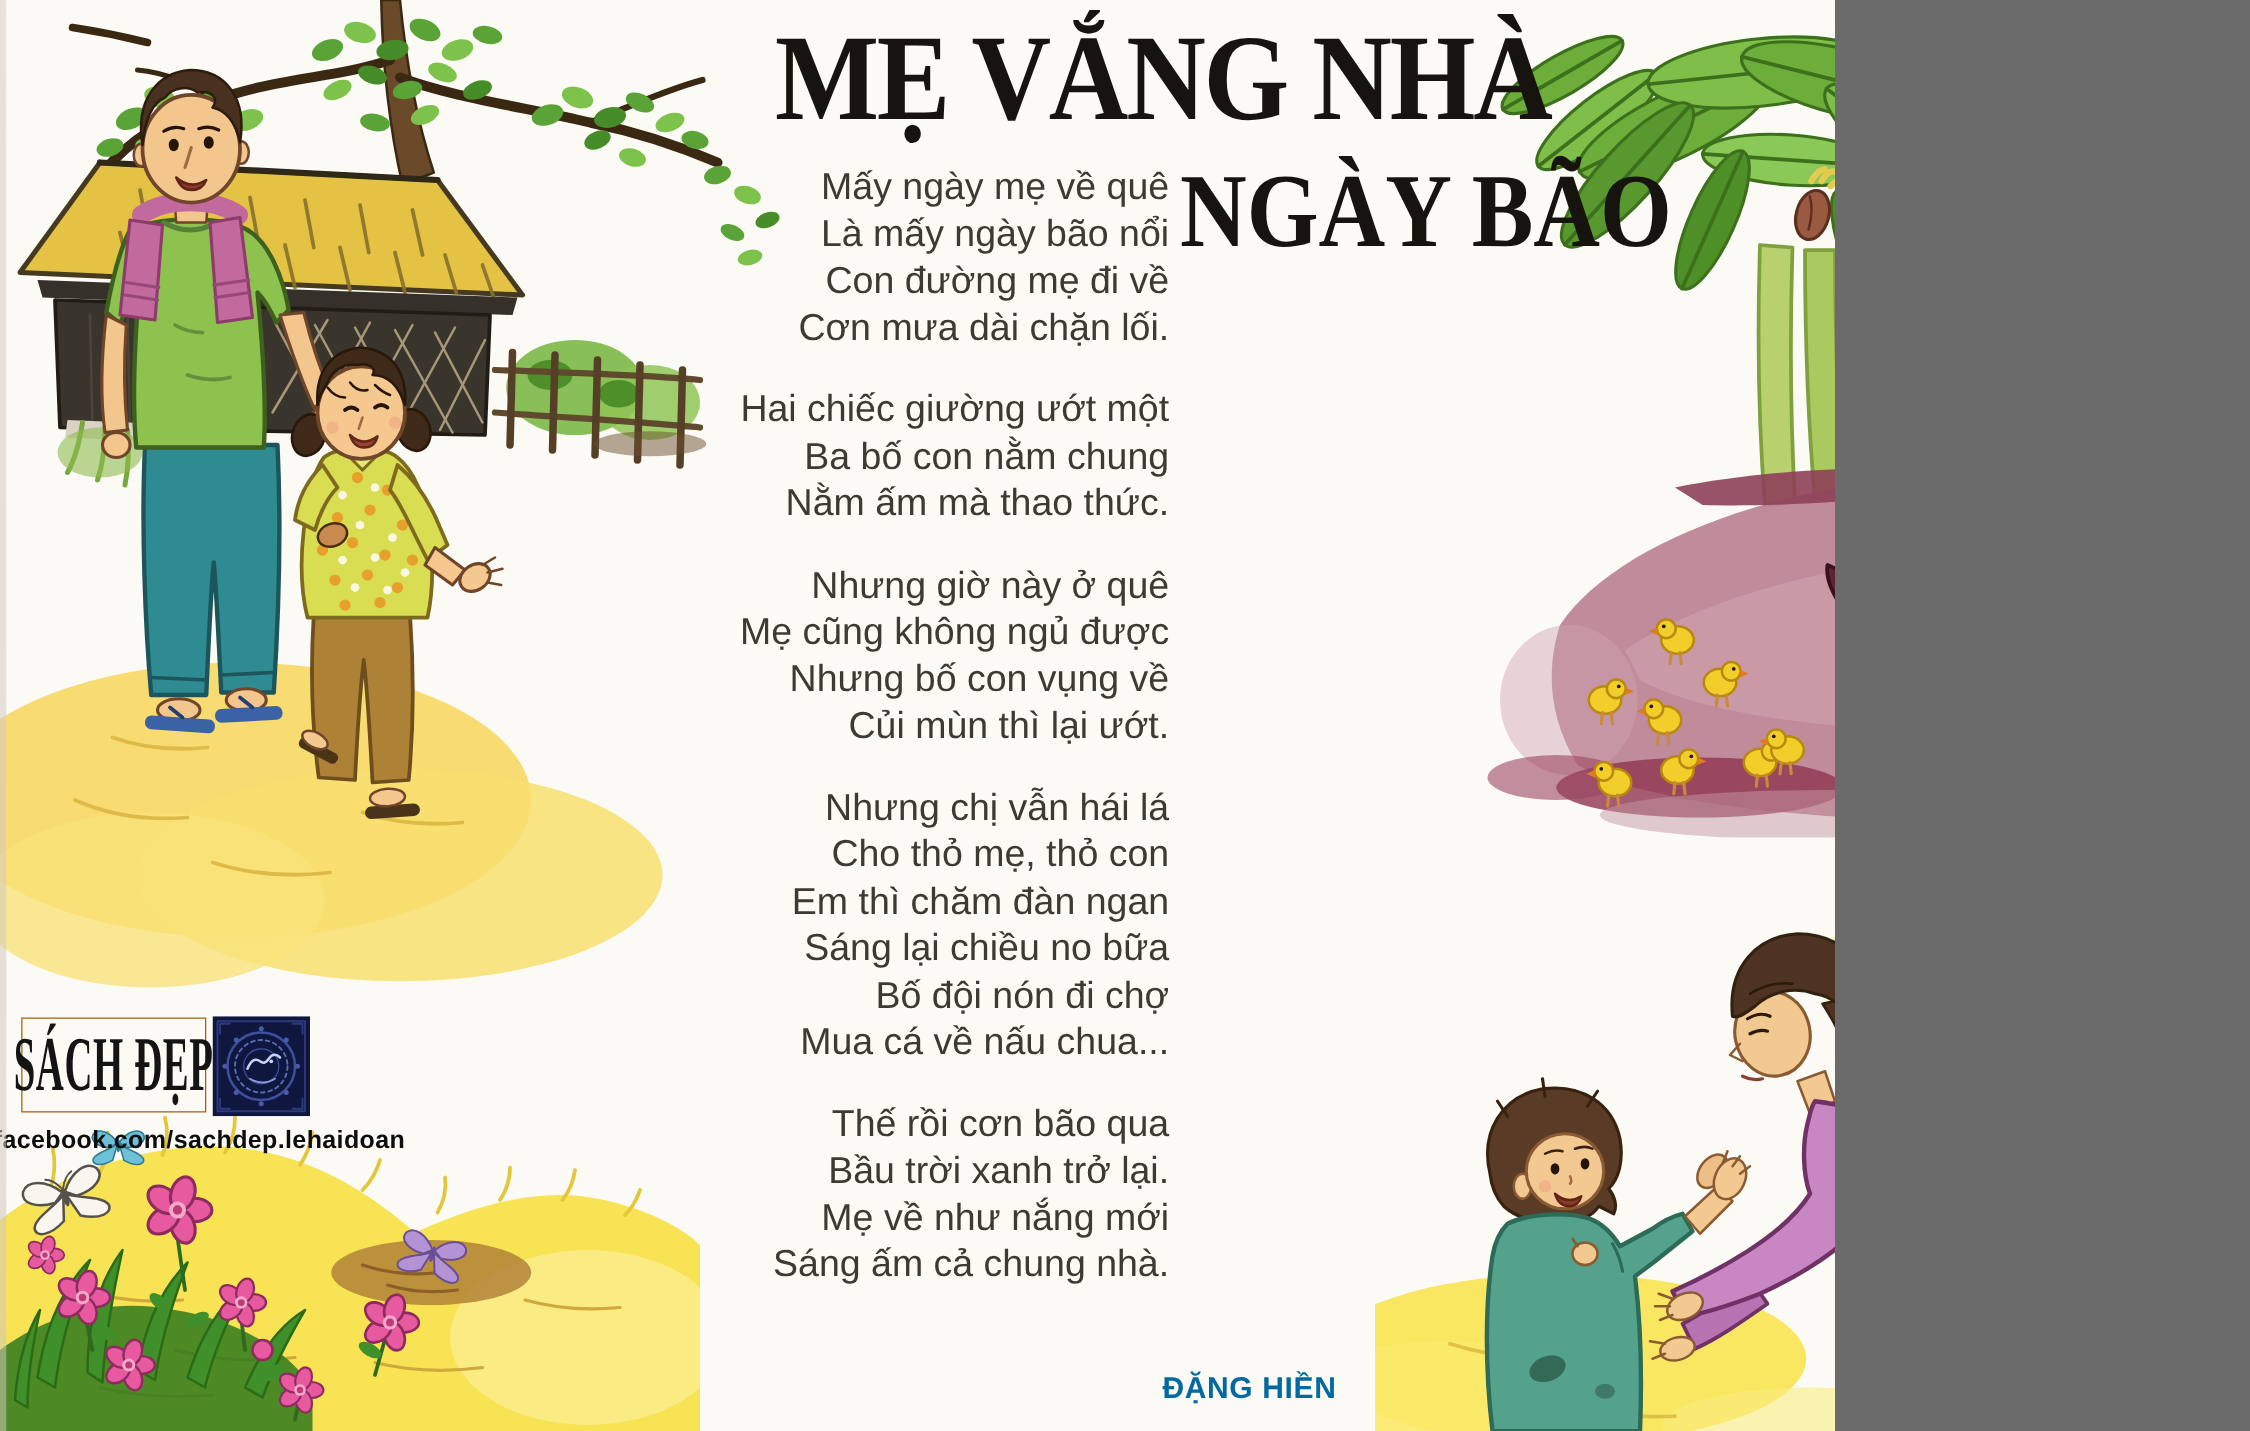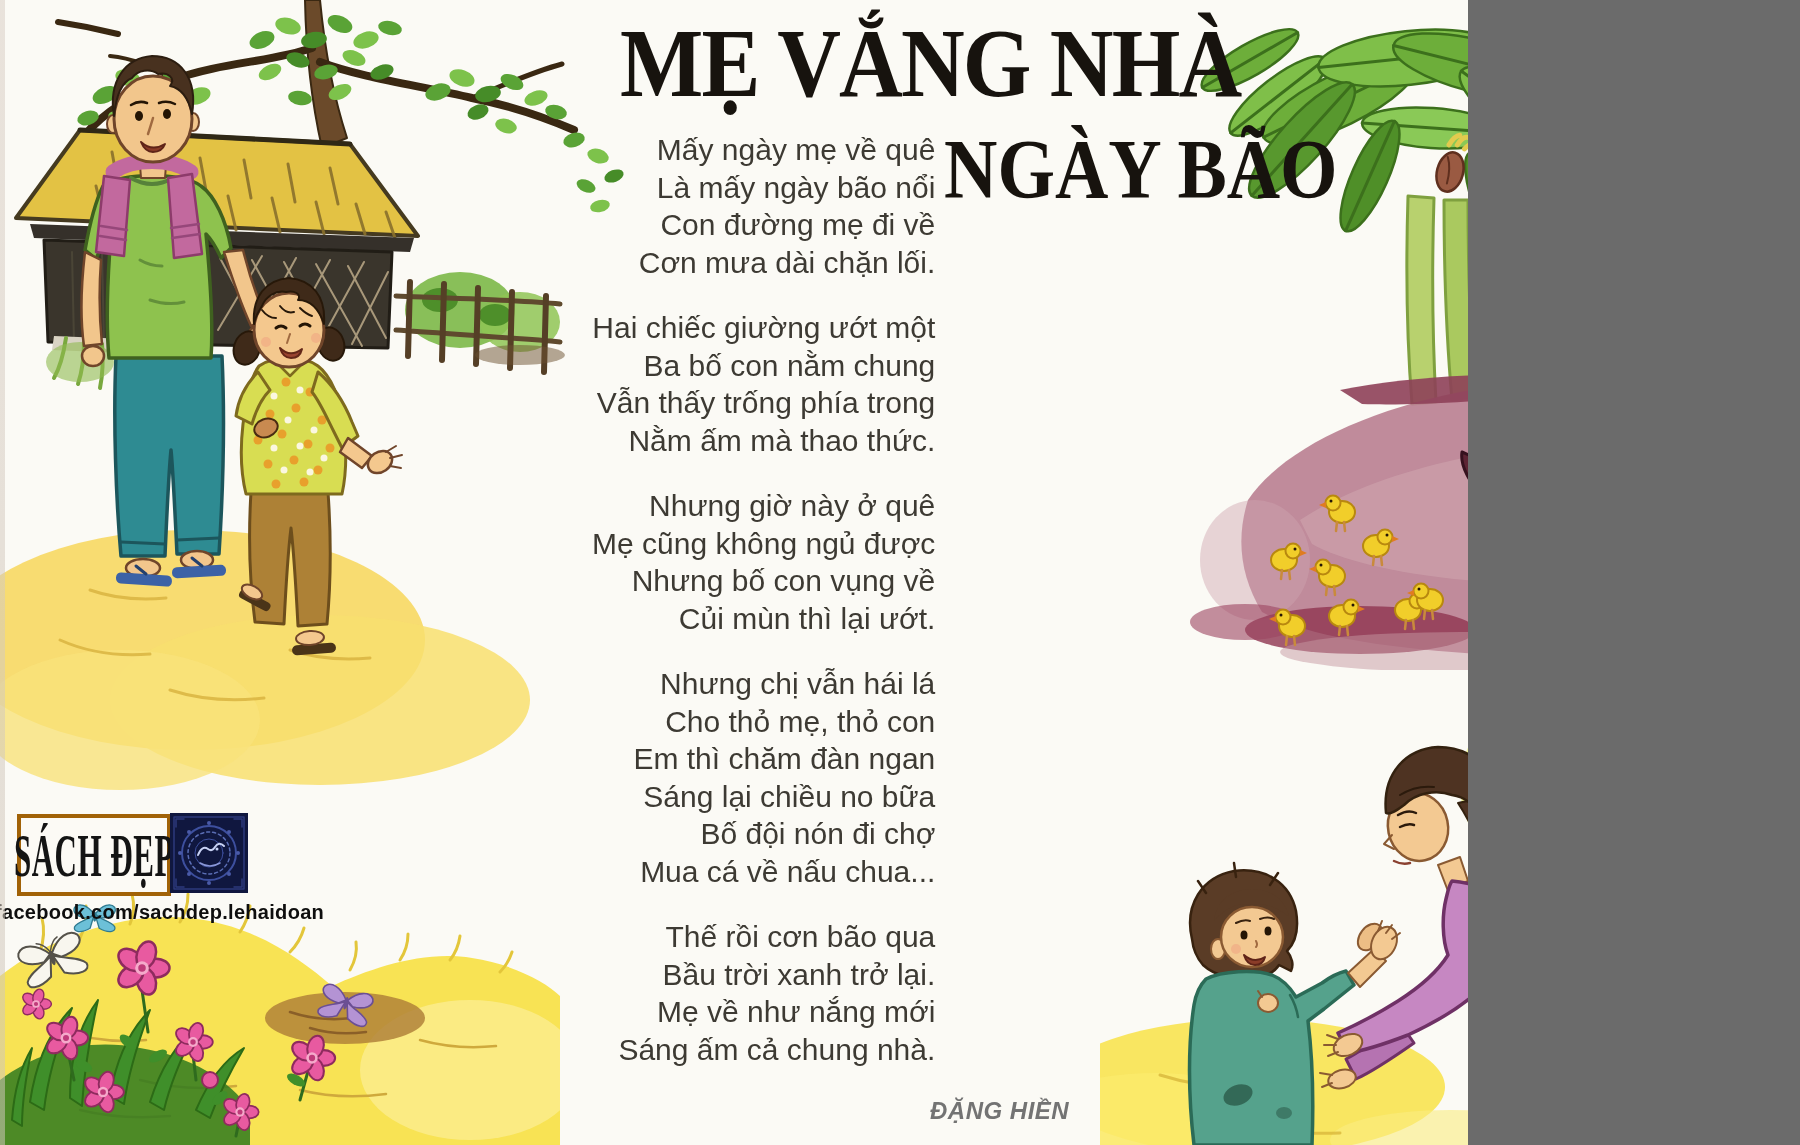--- a/index.html
+++ b/index.html
@@ -10,22 +10,22 @@
   .title-line{position:absolute;font-family:"Liberation Serif",serif;font-weight:700;line-height:1;
         color:#17130e;white-space:nowrap;transform-origin:left top;z-index:3;}
   #title1{left:620px;top:14px;font-size:98px;letter-spacing:-2px;transform:scaleX(.9);}
   #title2{left:944px;top:128px;font-size:84px;letter-spacing:0;transform:scaleX(.88);}
   .poem{position:absolute;left:592px;top:131px;z-index:3;font-size:30px;line-height:37.5px;
         color:#3d3a33;}
   .stanza{margin:0 0 28px 0;text-align:right;}
   .stanza.indent{}
   .poem-line{white-space:nowrap;}
   .author{position:absolute;left:930px;top:1097px;font-size:24px;font-weight:700;
-        letter-spacing:.5px;color:#737373;z-index:3;font-style:italic;}
-  .logo-box{position:absolute;left:17px;top:814px;width:146px;height:74px;border:4px solid #a16207;
+        letter-spacing:.5px;color:#0369a1;z-index:3;}
+  .logo-box{position:absolute;left:17px;top:814px;width:146px;height:74px;border:1px solid #a16207;
         background:rgba(252,250,244,.95);display:flex;align-items:center;justify-content:center;z-index:5;}
   .logo-text{font-family:"Liberation Serif",serif;font-weight:700;font-size:62px;line-height:1;
         letter-spacing:1px;color:#141414;transform:scaleX(.5);white-space:nowrap;}
   .logo-avatar{position:absolute;left:170px;top:813px;width:78px;height:80px;z-index:5;}
   .fb-url{position:absolute;left:-5px;top:901px;font-size:20px;font-weight:700;letter-spacing:.3px;
         color:#0e0e0e;z-index:5;white-space:nowrap;}
   .scan-edge{position:absolute;left:0;top:0;width:5px;height:100%;z-index:6;
         background:linear-gradient(#dacfc6,#cfc6ba);opacity:.55;}
 </style>
 </head>
@@ -721,21 +721,20 @@
   <div class="poem">
     <div class="stanza">
       <div class="poem-line">Mấy ngày mẹ về quê</div>
       <div class="poem-line">Là mấy ngày bão nổi</div>
       <div class="poem-line">Con đường mẹ đi về</div>
       <div class="poem-line">Cơn mưa dài chặn lối.</div>
     </div>
     <div class="stanza">
       <div class="poem-line">Hai chiếc giường ướt một</div>
       <div class="poem-line">Ba bố con nằm chung</div>
-      <div class="poem-line">Vẫn thấy trống phía trong</div>
       <div class="poem-line">Nằm ấm mà thao thức.</div>
     </div>
     <div class="stanza">
       <div class="poem-line">Nhưng giờ này ở quê</div>
       <div class="poem-line">Mẹ cũng không ngủ được</div>
       <div class="poem-line">Nhưng bố con vụng về</div>
       <div class="poem-line">Củi mùn thì lại ướt.</div>
     </div>
     <div class="stanza indent">
       <div class="poem-line">Nhưng chị vẫn hái lá</div>

